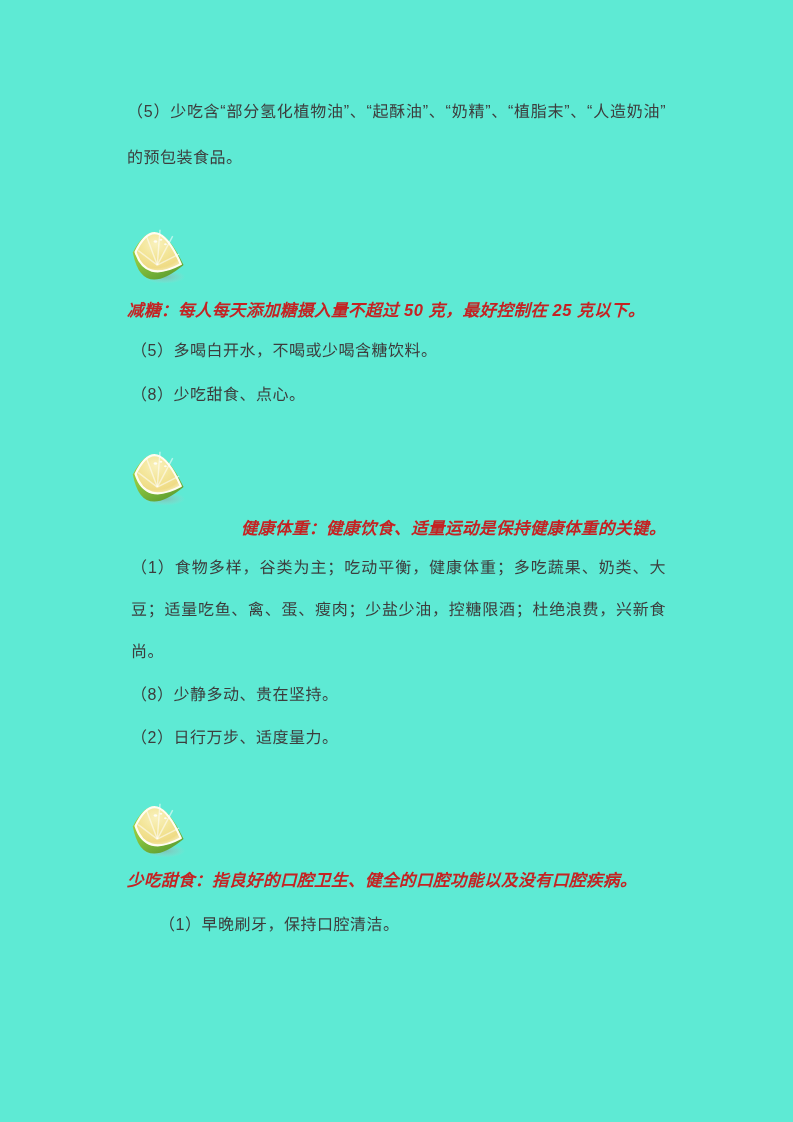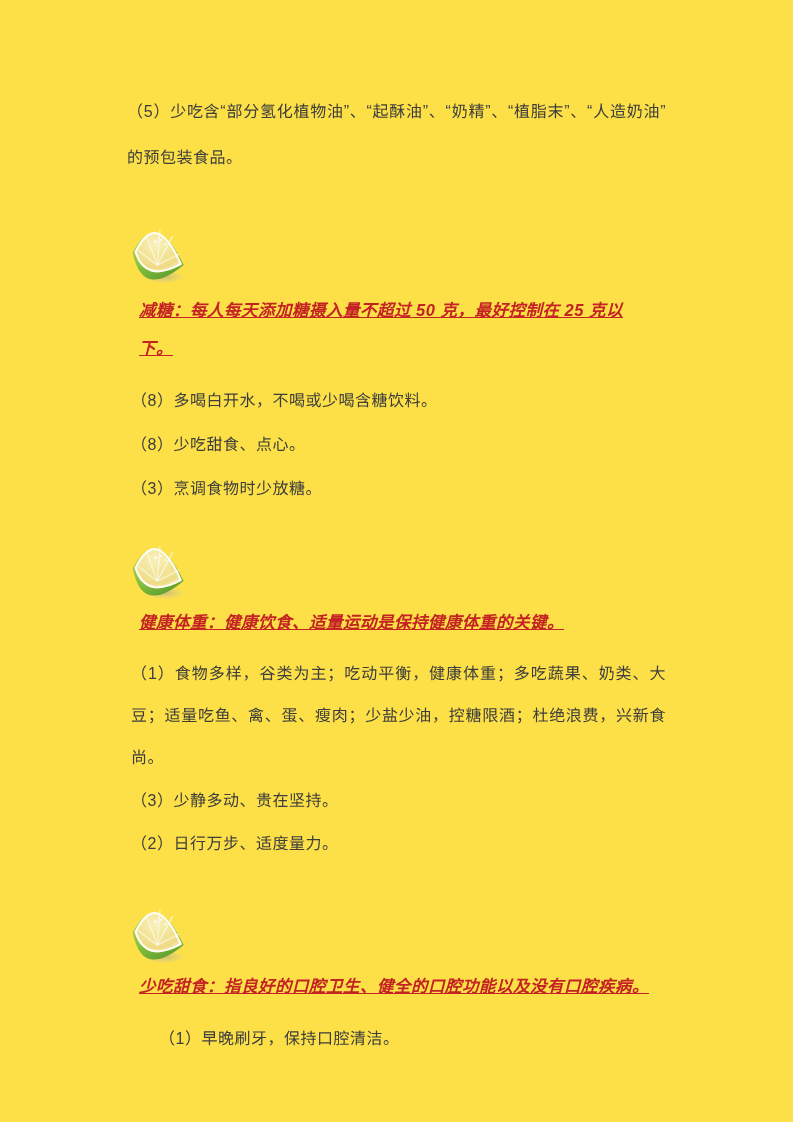--- a/index.html
+++ b/index.html
@@ -5,62 +5,61 @@
   html, body {
     margin: 0;
     padding: 0;
     background: #ffffff;
   }
   .page {
     position: relative;
     width: 793px;
     height: 1122px;
     margin: 0 auto;
-    background: #fde047;
+    background: #5eead4;
     box-sizing: border-box;
     padding: 89px 127px 0 127px;
     font-family: "Liberation Sans", "DejaVu Sans", sans-serif;
     font-size: 16px;
     color: #3d3d3d;
     overflow: hidden;
   }
   p { margin: 0; }
   .body-text {
     line-height: 46px;
     letter-spacing: 0.5px;
     text-align: justify;
   }
   .list-item {
     padding-left: 4px;
     text-align: justify;
     letter-spacing: 0.5px;
   }
   .section-heading {
-    margin: 12px;
+    margin: 0;
     font-size: 16.5px;
     font-weight: bold;
     font-style: italic;
     line-height: 38px;
     letter-spacing: 0.5px;
     color: #c42323;
-    text-decoration: underline;
   }
   
   .lime-block {
     height: 58px;
     line-height: 0;
   }
   .lime-block svg { display: block; }
   
   .sec-sugar .lime-block   { margin-top: 46px; }
   .sec-sugar .section-heading { margin-top: 6px; }
   .sec-sugar .list-item    { line-height: 44px; }
 
   .sec-weight .lime-block  { margin-top: 32px; }
-  .sec-weight .section-heading { margin-top: 2px; }
+  .sec-weight .section-heading { margin-top: 2px; text-align: right; }
   .sec-weight .list-item-long  { line-height: 42px; }
   .sec-weight .list-item-short { line-height: 43px; }
 
   .sec-oral .lime-block    { margin-top: 42px; }
   .sec-oral .section-heading { margin-top: 2px; }
   .sec-oral .list-item     { line-height: 44px; margin-top: 4px; margin-left: 28px; }
 
   .defs-svg { position: absolute; width: 0; height: 0; overflow: hidden; }
 </style>
 </head>
@@ -108,34 +107,33 @@
 
   <p class="body-text">（5）少吃含“部分氢化植物油”、“起酥油”、“奶精”、“植脂末”、“人造奶油”的预包装食品。</p>
 
   <section class="sec-sugar">
     <div class="lime-block">
       <svg width="66" height="58" viewBox="0 0 72 64">
           <use href="#lime-wedge"></use>
         </svg>
     </div>
     <h2 class="section-heading">减糖：每人每天添加糖摄入量不超过 50 克，最好控制在 25 克以下。</h2>
-    <p class="body-text list-item">（8）多喝白开水，不喝或少喝含糖饮料。</p>
+    <p class="body-text list-item">（5）多喝白开水，不喝或少喝含糖饮料。</p>
     <p class="body-text list-item">（8）少吃甜食、点心。</p>
-    <p class="body-text list-item">（3）烹调食物时少放糖。</p>
   </section>
 
   <section class="sec-weight">
     <div class="lime-block">
       <svg width="66" height="58" viewBox="0 0 72 64">
           <use href="#lime-wedge"></use>
         </svg>
     </div>
     <h2 class="section-heading">健康体重：健康饮食、适量运动是保持健康体重的关键。</h2>
     <p class="body-text list-item list-item-long">（1）食物多样，谷类为主；吃动平衡，健康体重；多吃蔬果、奶类、大豆；适量吃鱼、禽、蛋、瘦肉；少盐少油，控糖限酒；杜绝浪费，兴新食尚。</p>
-    <p class="body-text list-item list-item-short">（3）少静多动、贵在坚持。</p>
+    <p class="body-text list-item list-item-short">（8）少静多动、贵在坚持。</p>
     <p class="body-text list-item list-item-short">（2）日行万步、适度量力。</p>
   </section>
 
   <section class="sec-oral">
     <div class="lime-block">
       <svg width="66" height="58" viewBox="0 0 72 64">
           <use href="#lime-wedge"></use>
         </svg>
     </div>
     <h2 class="section-heading">少吃甜食：指良好的口腔卫生、健全的口腔功能以及没有口腔疾病。</h2>

